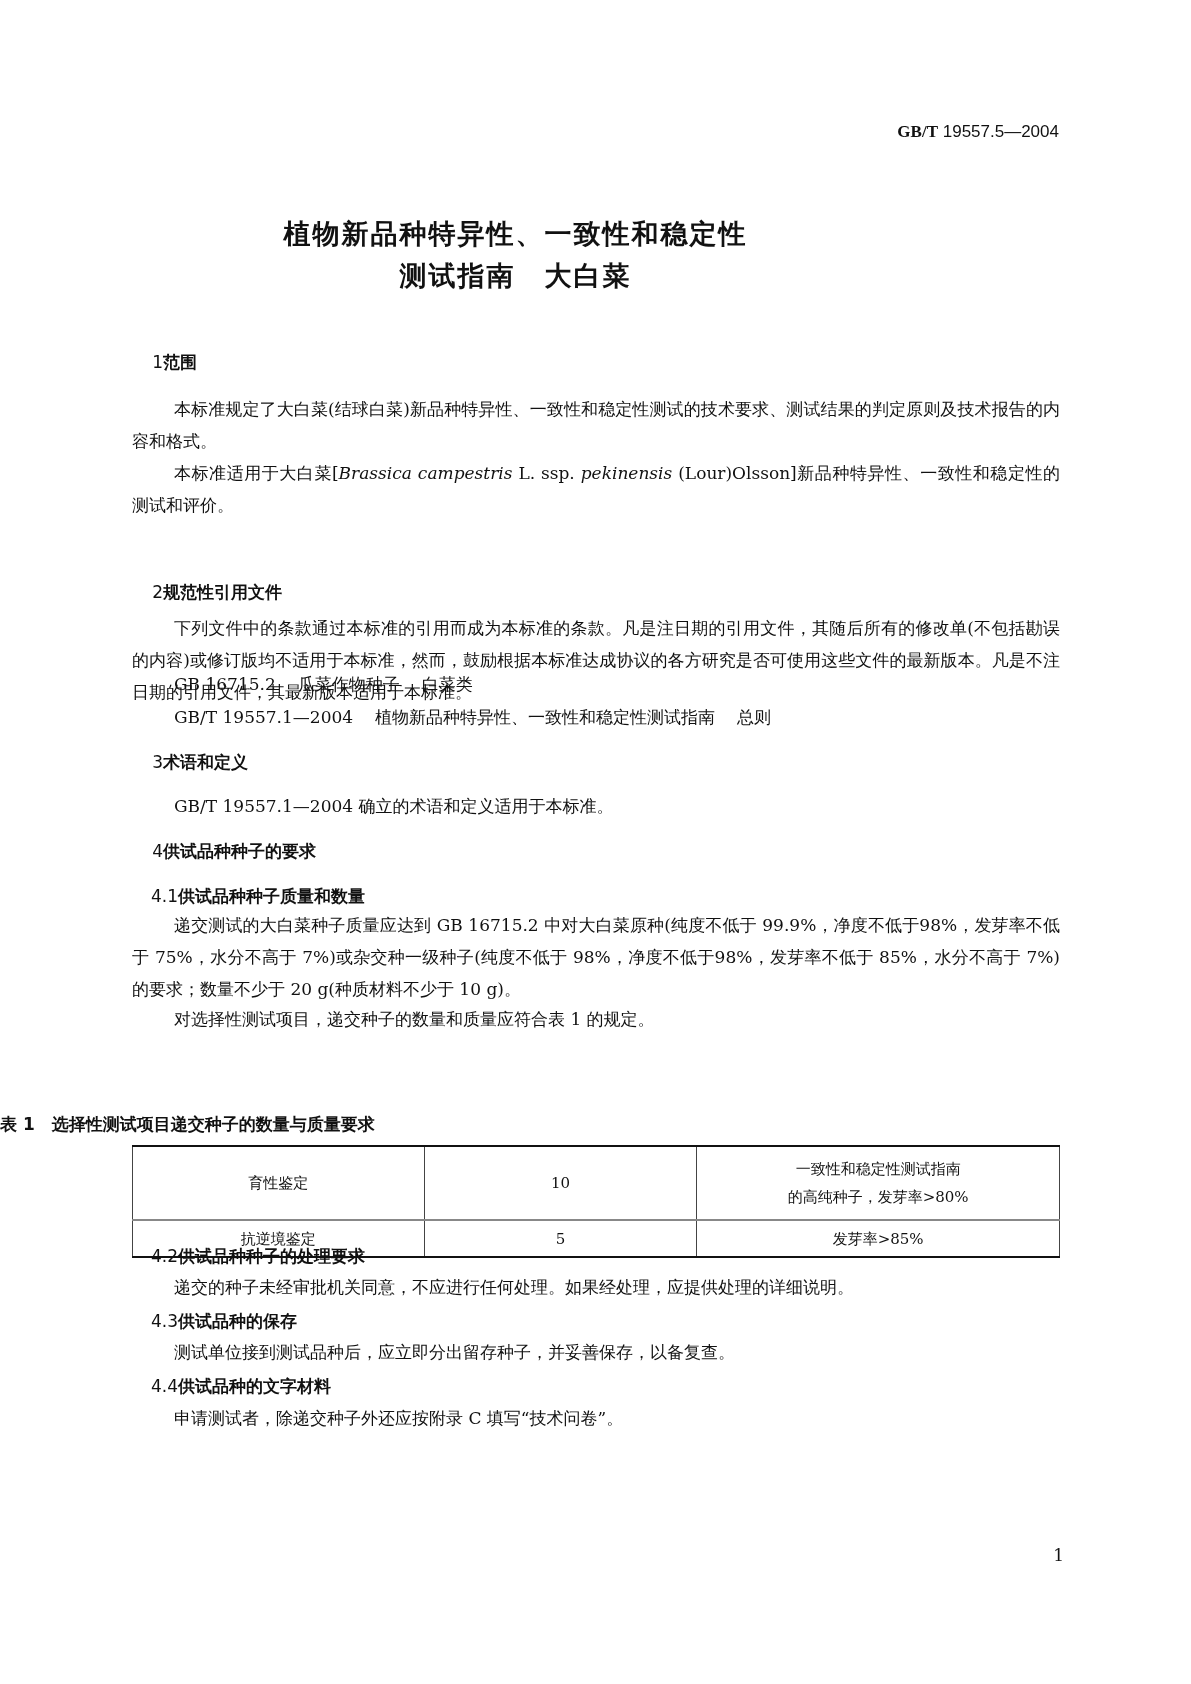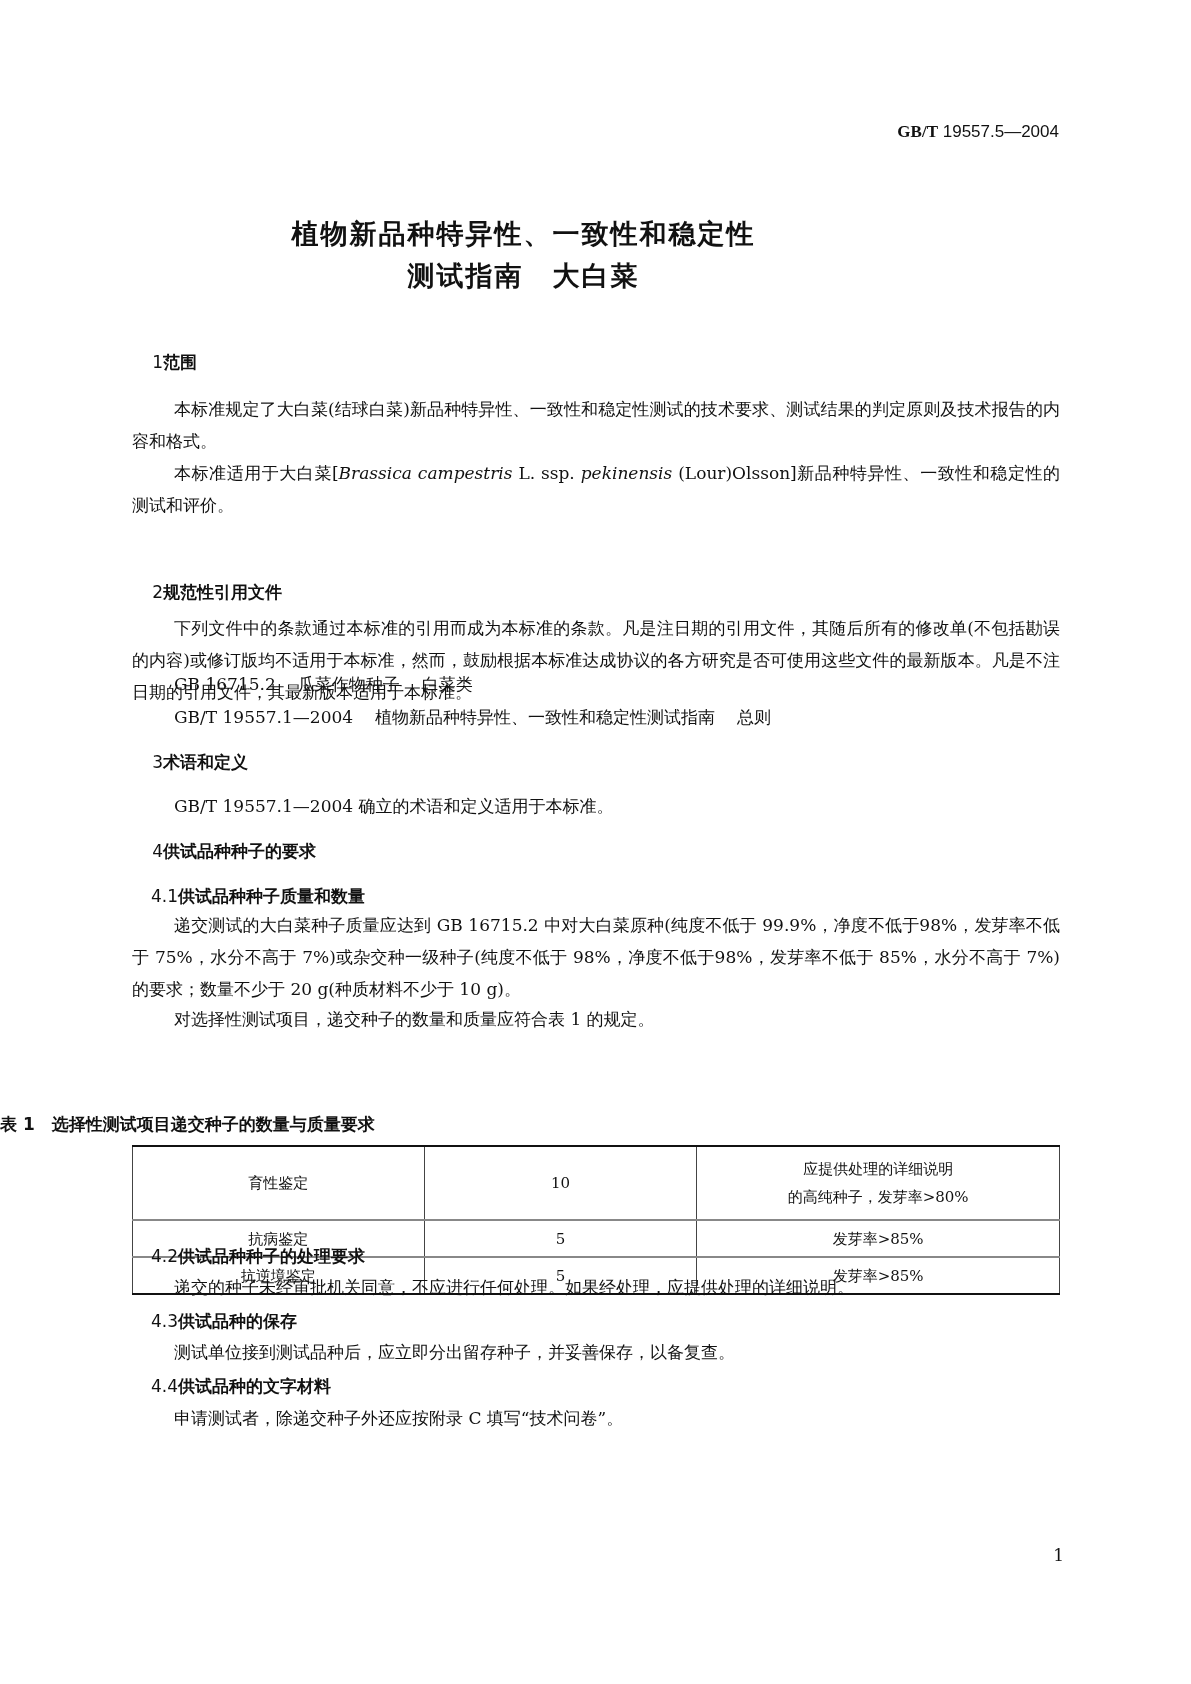--- a/index.html
+++ b/index.html
@@ -10,21 +10,21 @@
   }
   .abs { position: absolute; text-align: right; }
   .std-no {
     right: 132px; top: 122px; font-size: 17px; white-space: nowrap;
     font-family: "Liberation Sans", "DejaVu Sans", sans-serif;
   }
   .std-no b { font-family: "Liberation Serif", serif; font-weight: bold; }
   .title {
     left: 0; width: 1031px; text-align: center;
     font-family: "DejaVu Sans", "Liberation Sans", sans-serif;
-    font-size: 27px; letter-spacing: 2px; font-weight: bold; margin-left: 8px;
+    font-size: 27px; letter-spacing: 2px; font-weight: bold;
   }
   .h1 {
     left: 132px; font-size: 17px; font-weight: bold;
     font-family: "DejaVu Sans", "Liberation Sans", sans-serif;
     white-space: nowrap;
   }
   .h1 .num { display: inline-block; width: 31px; font-weight: normal; }
   .h2 .num { width: 46px; }
   .para {
     left: 132px; width: 928px; font-size: 17px; line-height: 32px;
@@ -104,28 +104,23 @@
   <colgroup>
       <col style="width:292px">
       <col style="width:273px">
       <col style="width:363px">
     </colgroup>
   <tbody>
   <tr class="r1">
     <td>育性鉴定</td>
     <td>10</td>
     <td>
-      <div>应提供处理的详细说明</div>
+      <div>一致性和稳定性测试指南</div>
       <div>的高纯种子，发芽率&gt;80%</div>
     </td>
-  </tr>
-  <tr class="r2">
-    <td>抗病鉴定</td>
-    <td>5</td>
-    <td>发芽率&gt;85%</td>
   </tr>
   <tr class="r3">
     <td>抗逆境鉴定</td>
     <td>5</td>
     <td>发芽率&gt;85%</td>
   </tr>
 </tbody>
   </table>
 
 <div class="abs h1 h2" style="top:1245px;">

